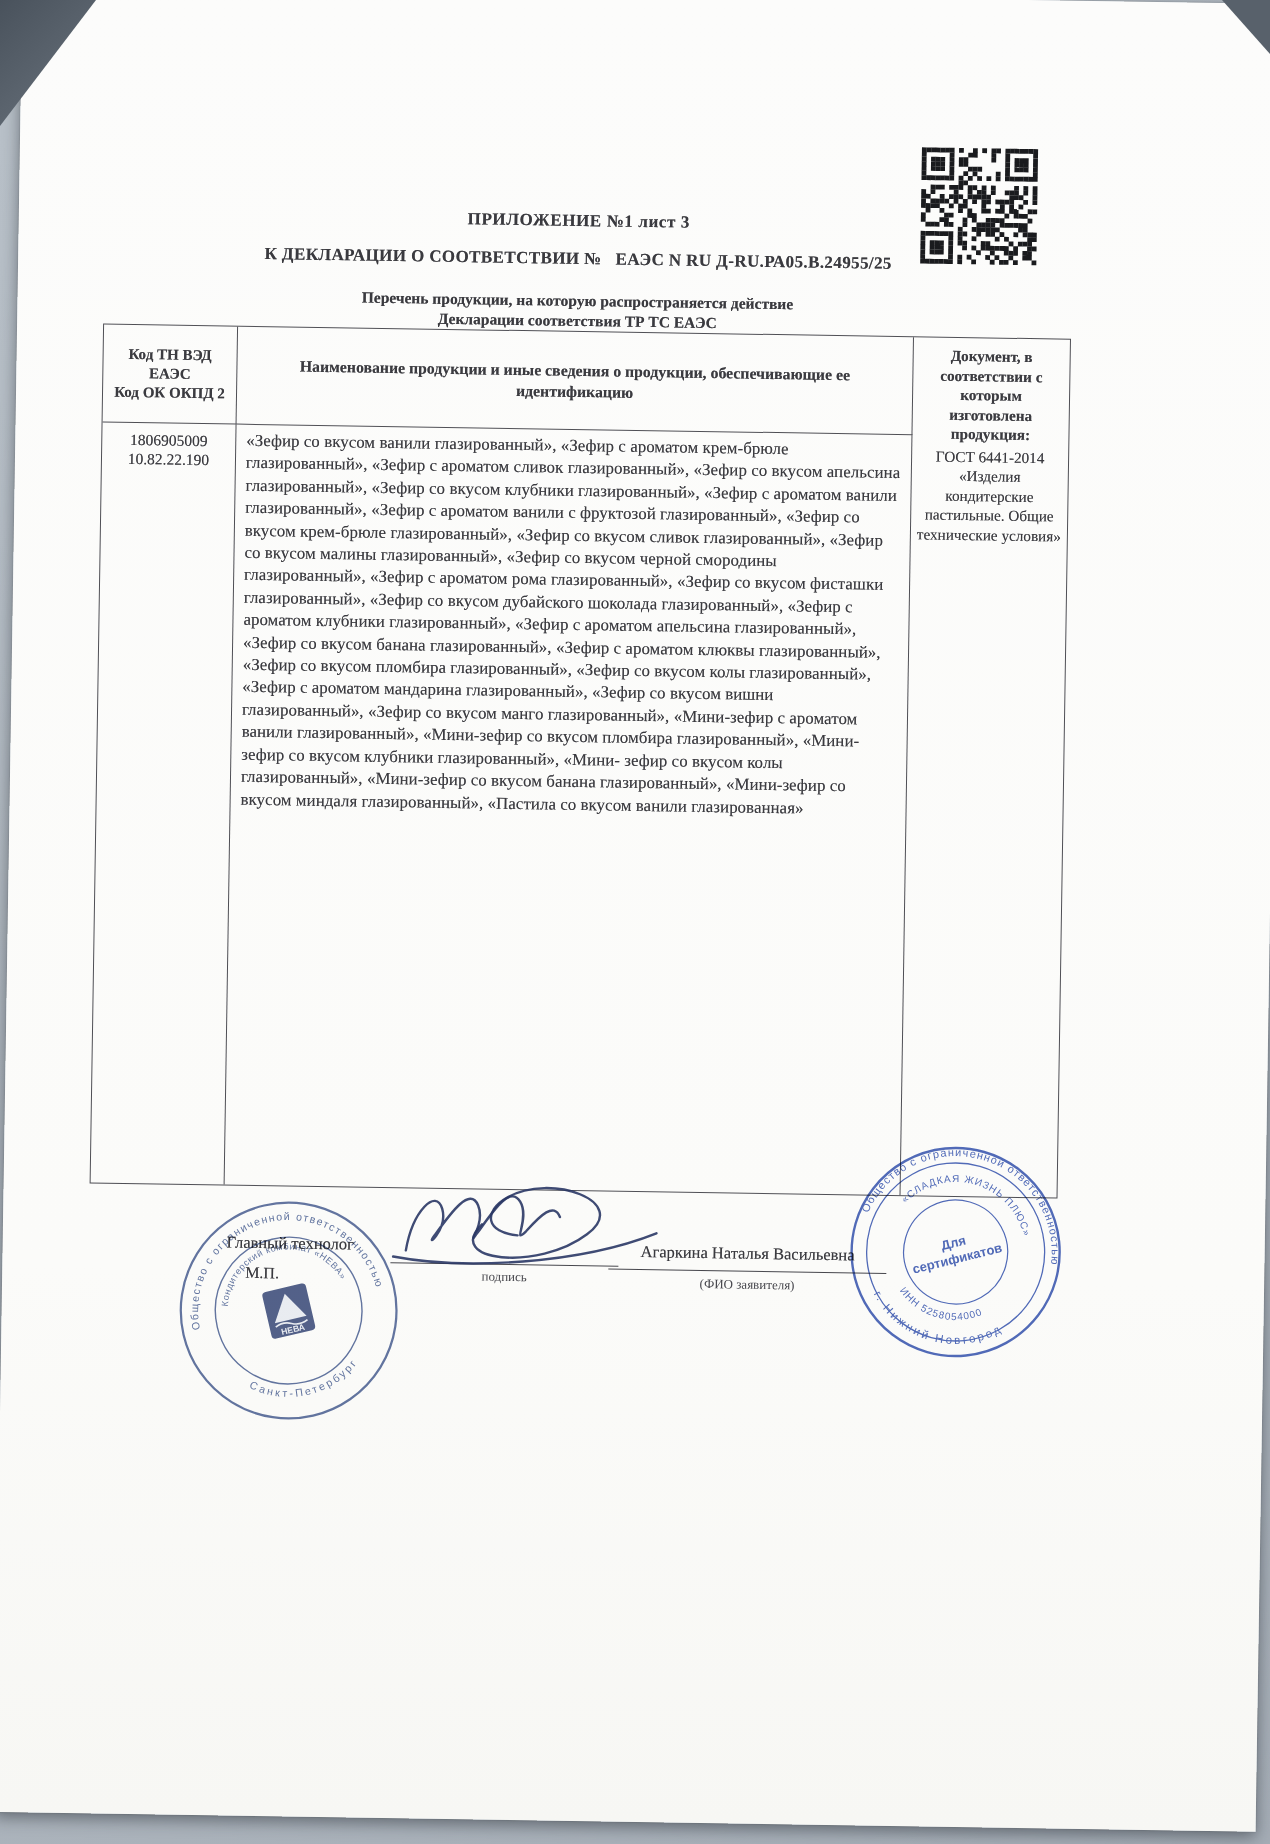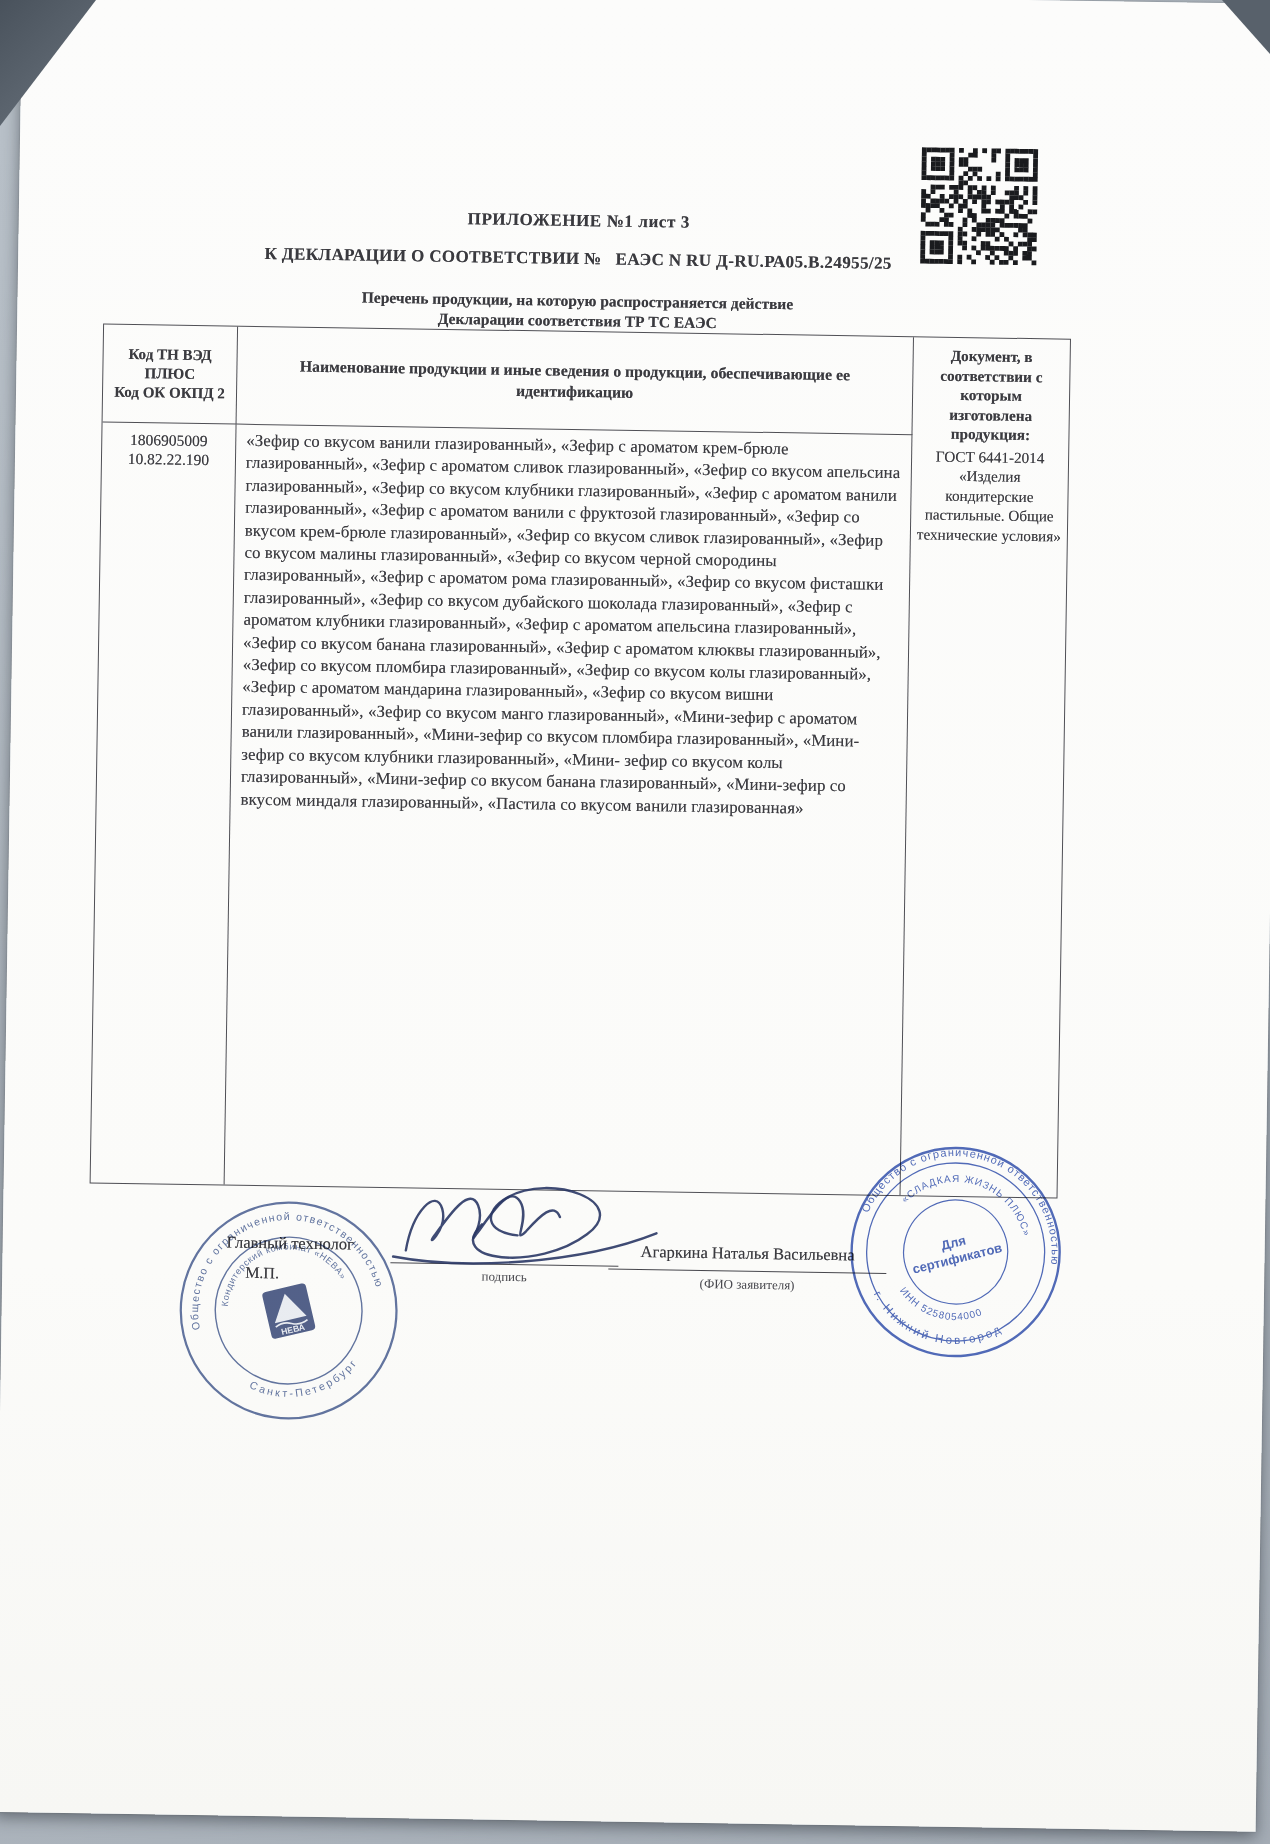--- a/index.html
+++ b/index.html
@@ -402,21 +402,21 @@
     <div class="head-block">
       <div class="appendix soft">ПРИЛОЖЕНИЕ №1 лист 3</div>
       <div class="decl soft">К ДЕКЛАРАЦИИ О СООТВЕТСТВИИ №   ЕАЭС N RU Д-RU.РА05.В.24955/25</div>
       <div class="listtitle1 soft">Перечень продукции, на которую распространяется действие</div>
       <div class="listtitle2 soft">Декларации соответствия ТР ТС ЕАЭС</div>
     </div>
 
     <div class="doc-table">
       <div class="cell th h1 soft">
         <div>Код ТН ВЭД</div>
-        <div>ПЛЮС</div>
+        <div>ЕАЭС</div>
         <div>Код ОК ОКПД 2</div>
       </div>
       <div class="cell th h2 soft">Наименование продукции и иные сведения о продукции, обеспечивающие ее идентификацию</div>
       <div class="cell c3">
         <div class="c3head soft">Документ, в соответствии с которым изготовлена продукция:</div>
         <div class="c3doc soft">ГОСТ 6441-2014 «Изделия кондитерские пастильные. Общие технические условия»</div>
       </div>
       <div class="cell b1 soft">
         <div>1806905009</div>
         <div>10.82.22.190</div>

